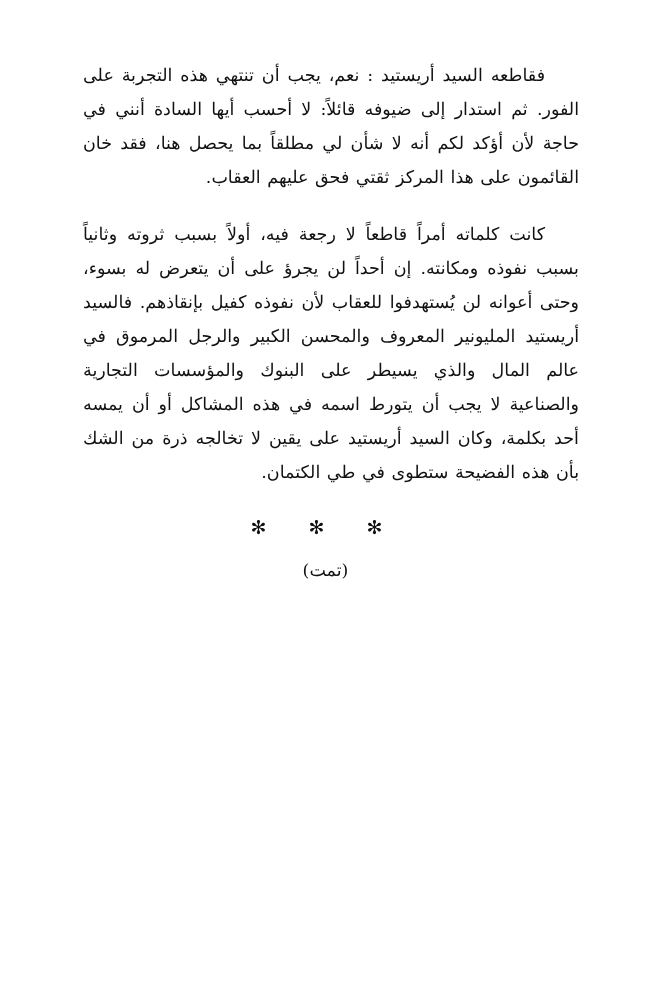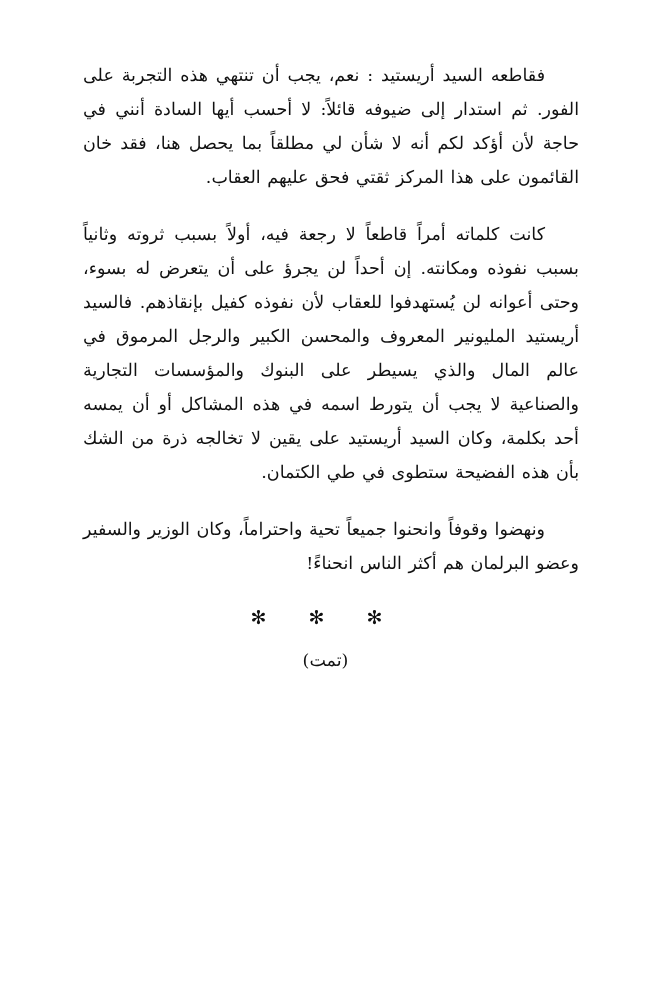--- a/index.html
+++ b/index.html
@@ -48,19 +48,18 @@
     text-indent: 0;
   }
 </style>
 </head>
 <body>
 
 <div class="page">
 
   <p class="para">فقاطعه السيد أريستيد : نعم، يجب أن تنتهي هذه التجربة على الفور. ثم استدار إلى ضيوفه قائلاً: لا أحسب أيها السادة أنني في حاجة لأن أؤكد لكم أنه لا شأن لي مطلقاً بما يحصل هنا، فقد خان القائمون على هذا المركز ثقتي فحق عليهم العقاب.</p>
   <p class="para">كانت كلماته أمراً قاطعاً لا رجعة فيه، أولاً بسبب ثروته وثانياً بسبب نفوذه ومكانته. إن أحداً لن يجرؤ على أن يتعرض له بسوء، وحتى أعوانه لن يُستهدفوا للعقاب لأن نفوذه كفيل بإنقاذهم. فالسيد أريستيد المليونير المعروف والمحسن الكبير والرجل المرموق في عالم المال والذي يسيطر على البنوك والمؤسسات التجارية والصناعية لا يجب أن يتورط اسمه في هذه المشاكل أو أن يمسه أحد بكلمة، وكان السيد أريستيد على يقين لا تخالجه ذرة من الشك بأن هذه الفضيحة ستطوى في طي الكتمان.</p>
-  <p class="para">ونهضوا وقوفاً وانحنوا جميعاً تحية واحتراماً، وكان الوزير والسفير وعضو البرلمان هم أكثر الناس انحناءً!</p>
 
   <div class="stars">✻  ✻  ✻</div>
 
   <div class="end-note">(تمت)</div>
 
 </div>
 
 </body></html>

